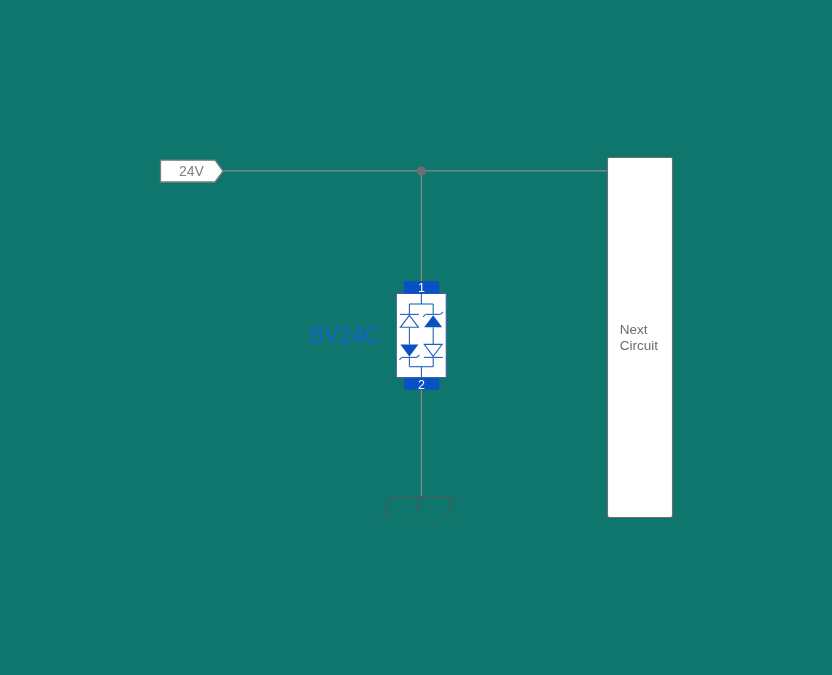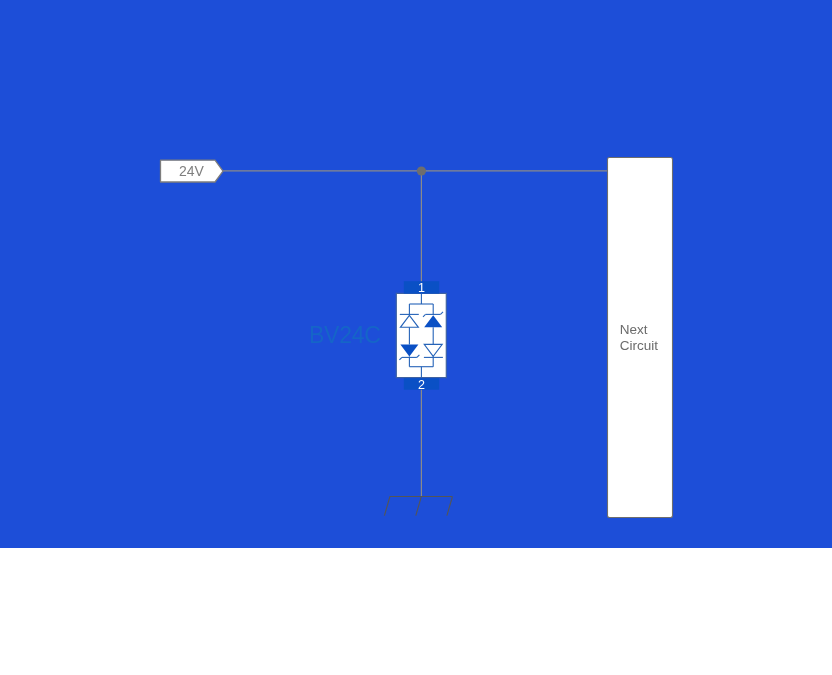--- a/index.html
+++ b/index.html
@@ -1,16 +1,16 @@
 <!DOCTYPE html>
 <html><head>
 <meta charset="utf-8">
 <style>
   html,body{margin:0;padding:0;background:#ffffff;}
-  .page{width:832px;height:548px;position:relative;background:#1d4ed8;overflow:hidden;}
+  .page{width:832px;height:675px;position:relative;background:#0f766e;overflow:hidden;}
   svg text{font-family:"Liberation Sans", sans-serif;}
 </style>
 </head>
 <body>
 <div class="page">
 <svg width="832" height="675" viewBox="0 0 832 675">
 
   <line x1="222" y1="170.8" x2="607.5" y2="170.8" stroke="#8a8a8a" stroke-width="1.3"></line>
 
   <line x1="421.4" y1="171" x2="421.4" y2="283" stroke="#8a8a8a" stroke-width="1.2"></line>

